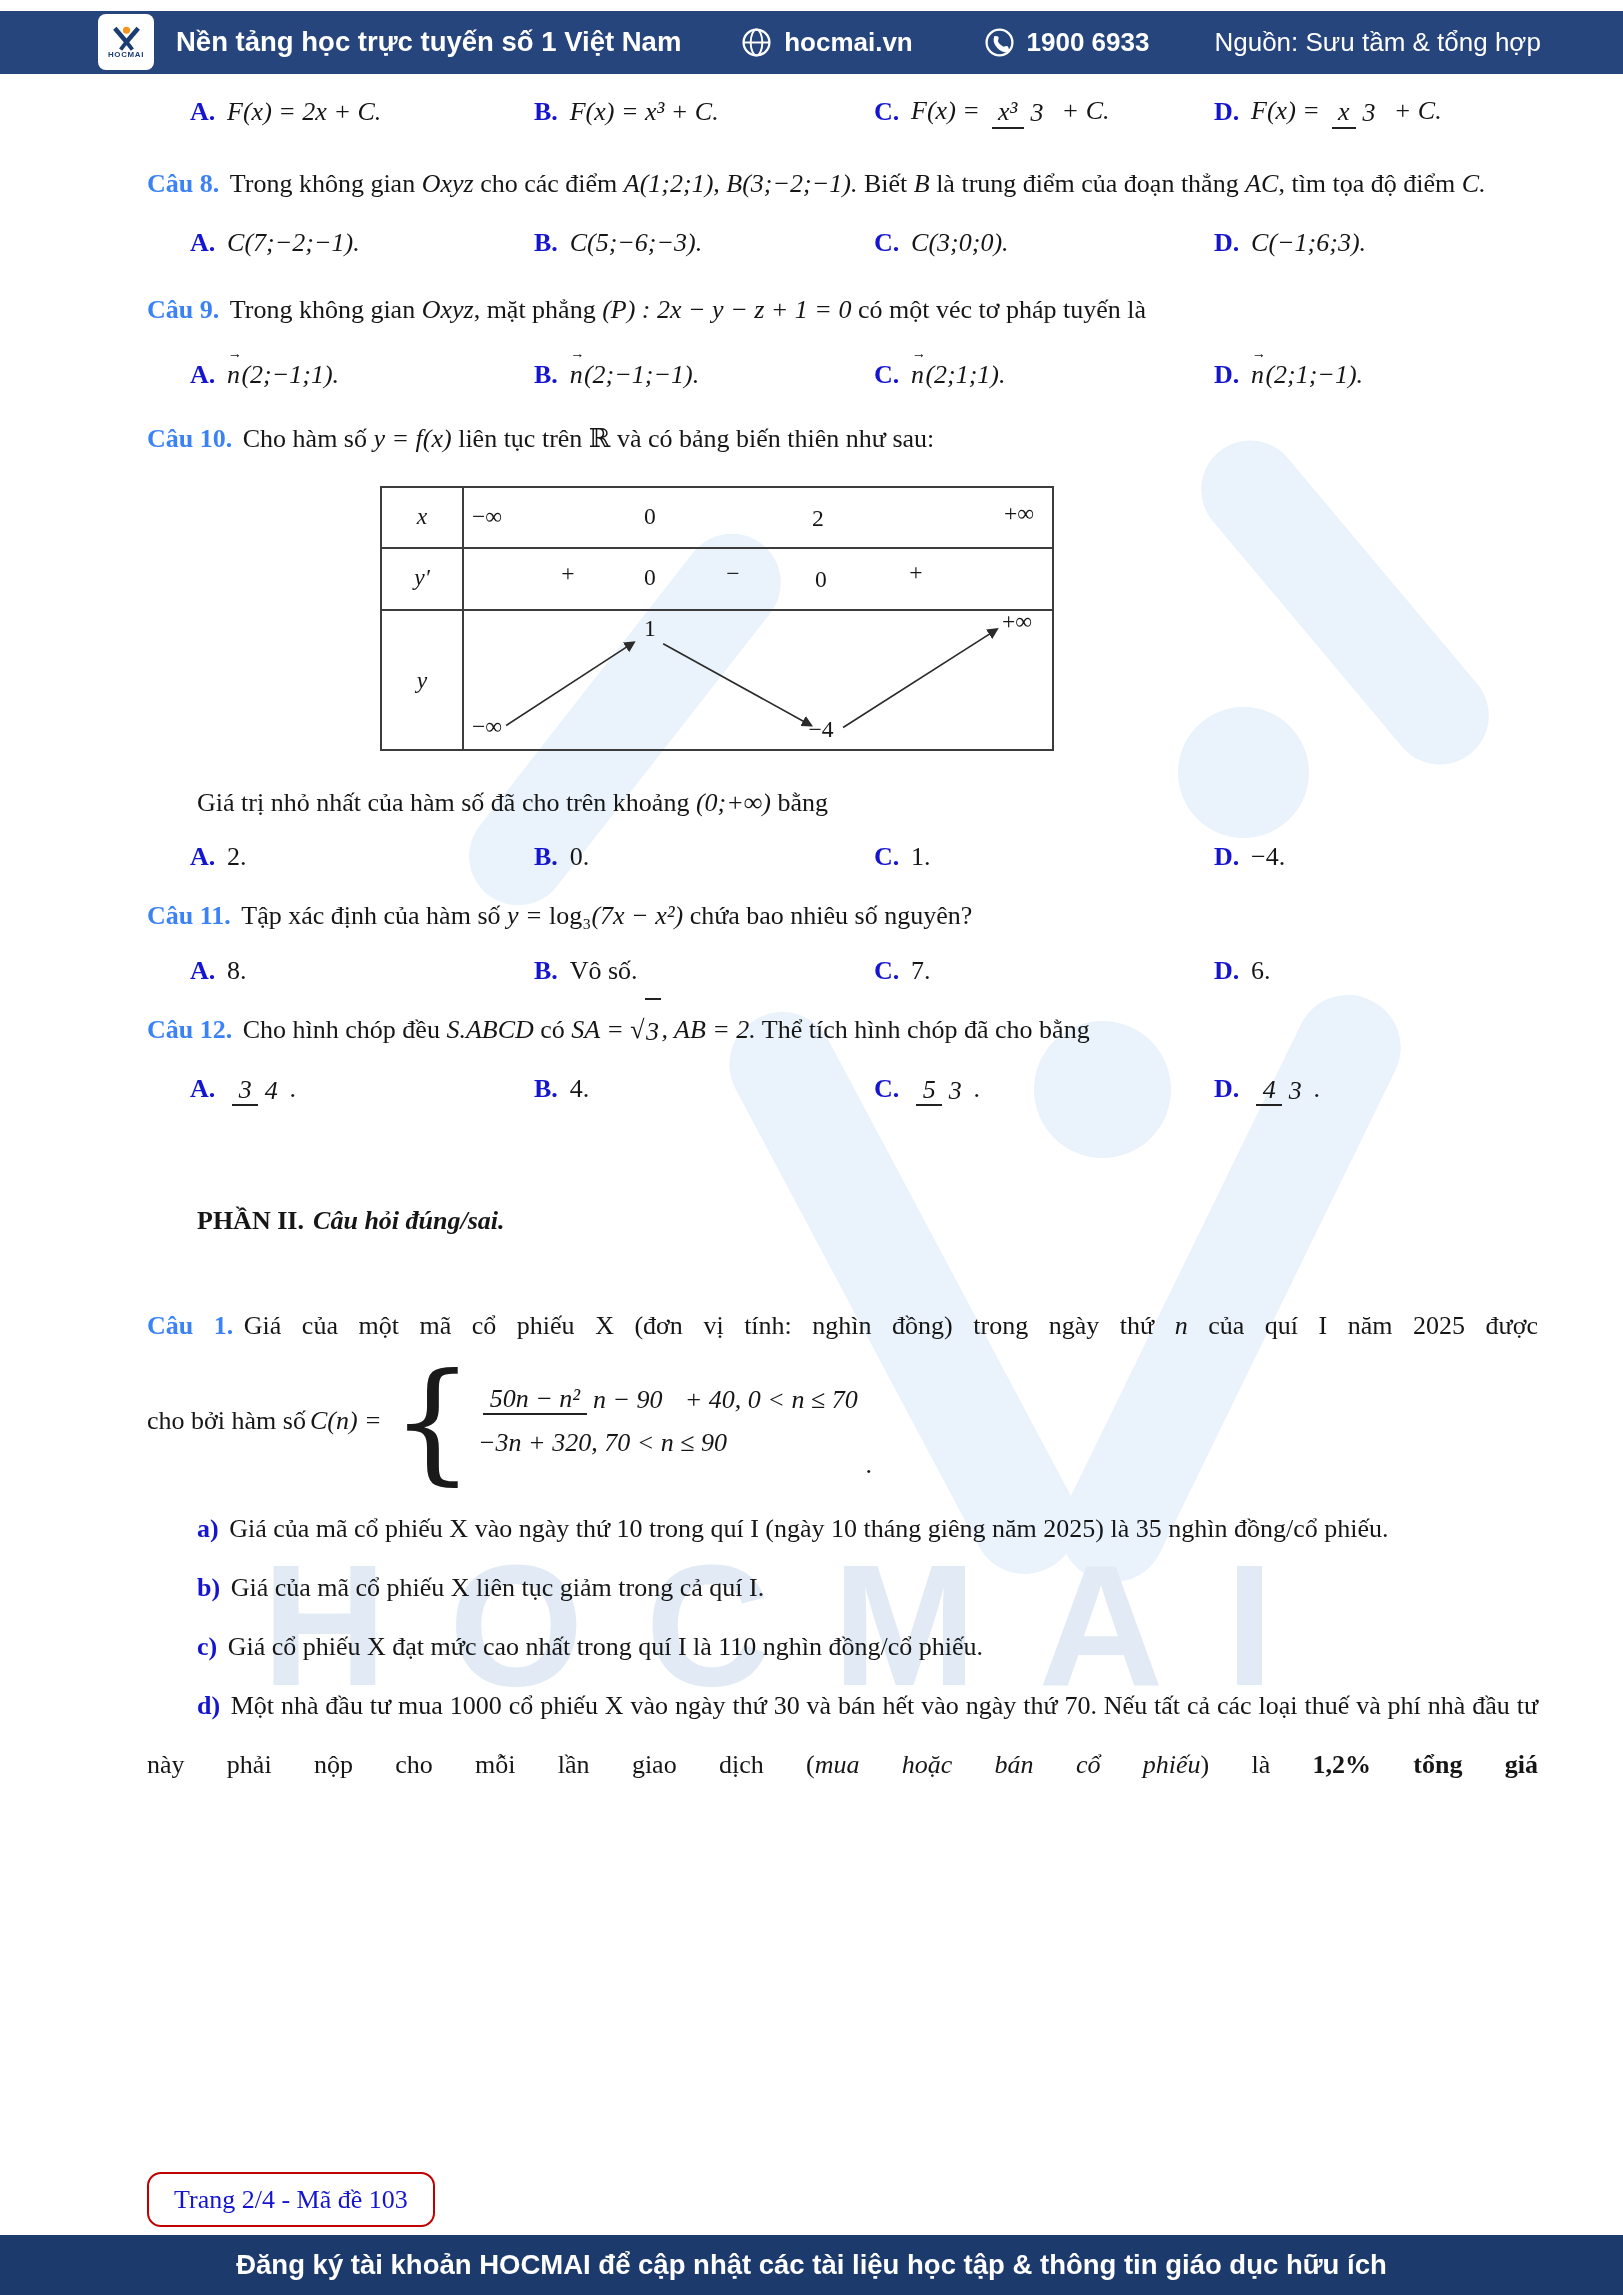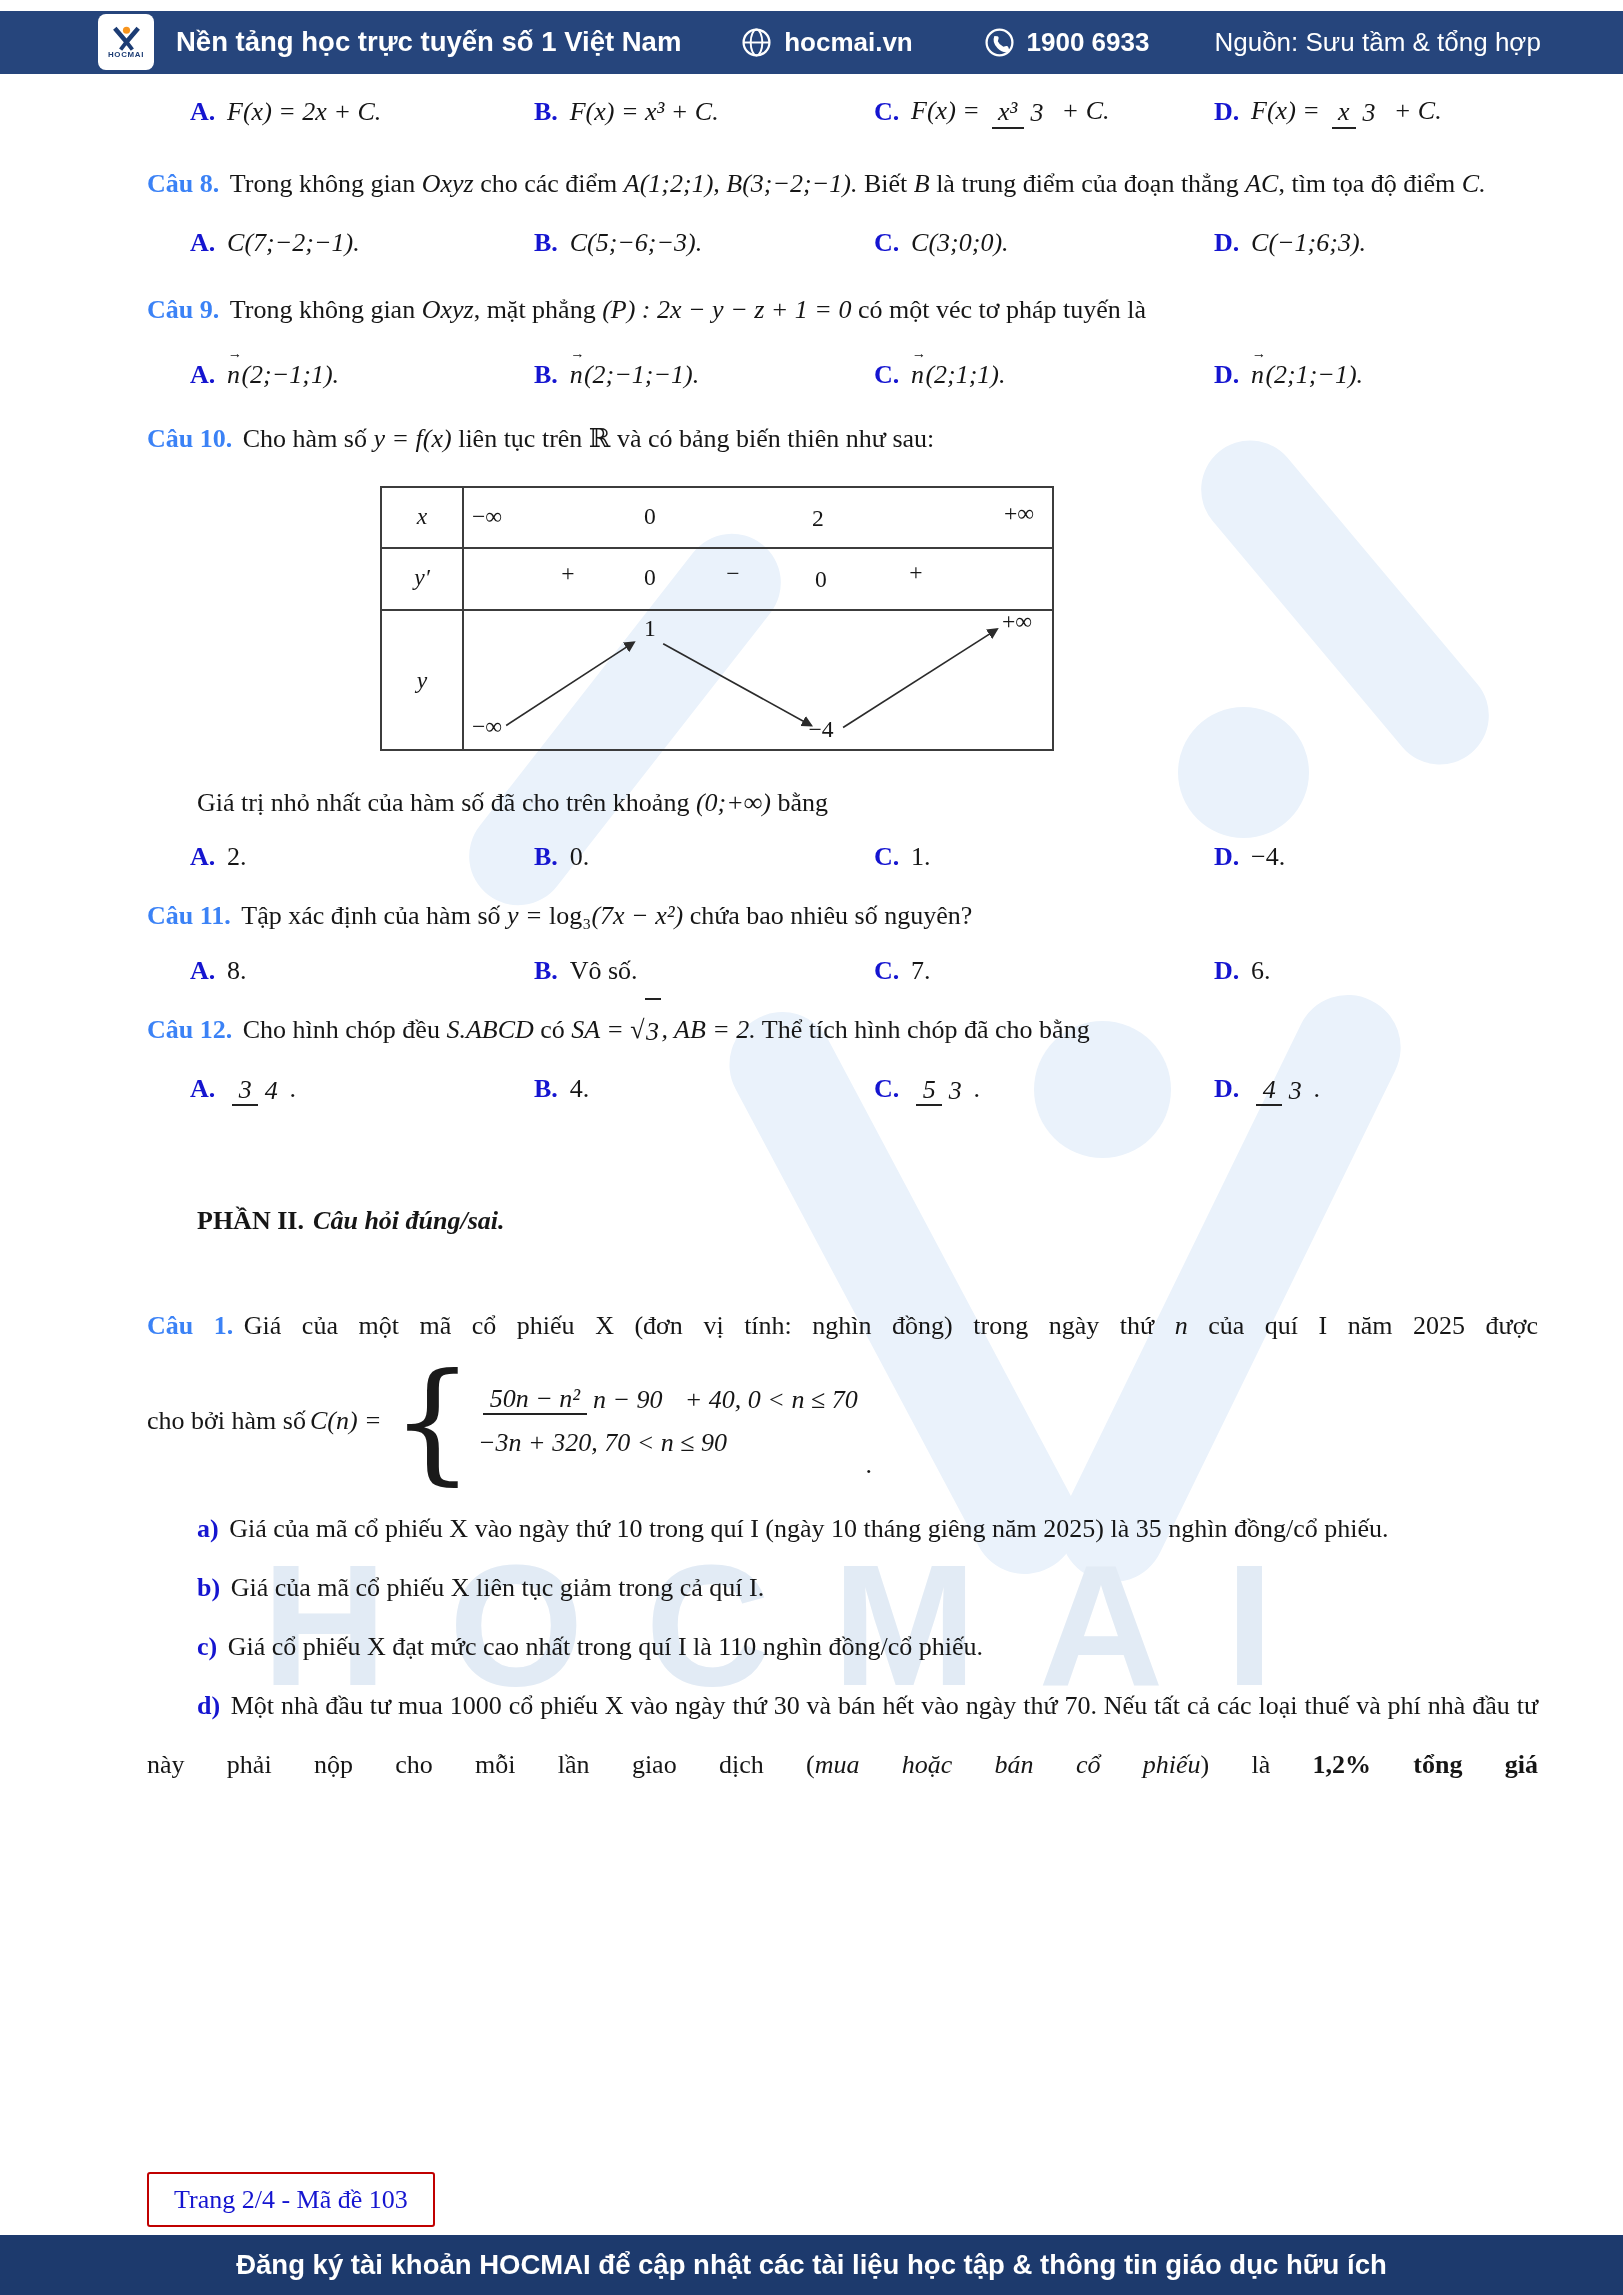--- a/index.html
+++ b/index.html
@@ -74,21 +74,21 @@
             font-family:"DejaVu Serif",serif;color:#1a1a1a}
   .pw-rows{display:flex;flex-direction:column;gap:9.2px}
   .pw-row{display:flex;align-items:center;font-style:italic}
   .pw-rest{margin-left:10.5px}
   .pw-period{margin-left:7.9px;align-self:flex-end}
 
   .stmt{font-size:26px;line-height:59px;text-align:justify;text-indent:50px;margin:0}
   .slabel{color:#1515d0;font-weight:bold;margin-right:10.5px}
 
   
-  .pagebox{position:absolute;left:147px;bottom:68px;border:2.6px solid #c00000;border-radius:3px;
+  .pagebox{position:absolute;left:147px;bottom:68px;border:2.6px solid #c00000;border-radius:14px;
            padding:10.5px 25px;color:#1515d0;font-size:26px;background:#fff;z-index:3}
   .botbar{position:absolute;bottom:0;left:0;width:100%;height:60px;background:#1d3a6d;z-index:3;
           display:flex;align-items:center;justify-content:center;color:#fff;
           font-family:"Liberation Sans",sans-serif;font-size:27.5px;font-weight:bold}
 </style>
 </head>
 <body>
 
 <div class="page">
 

